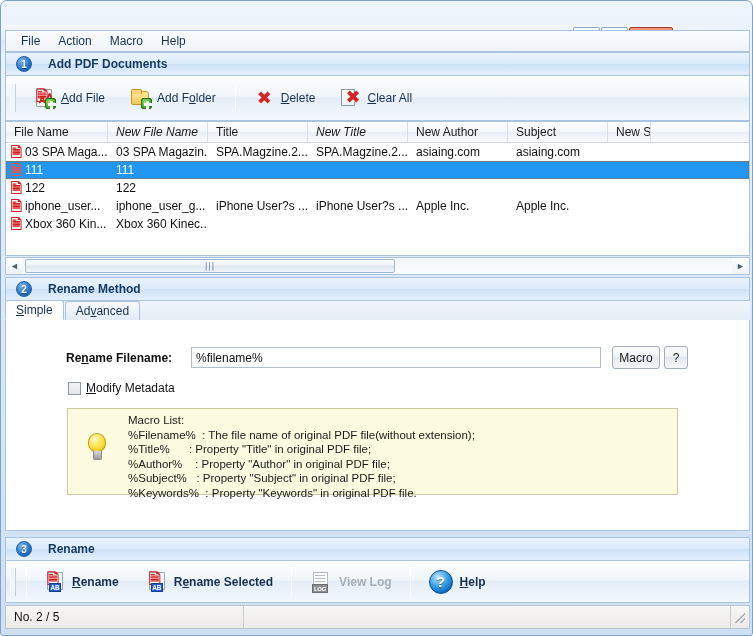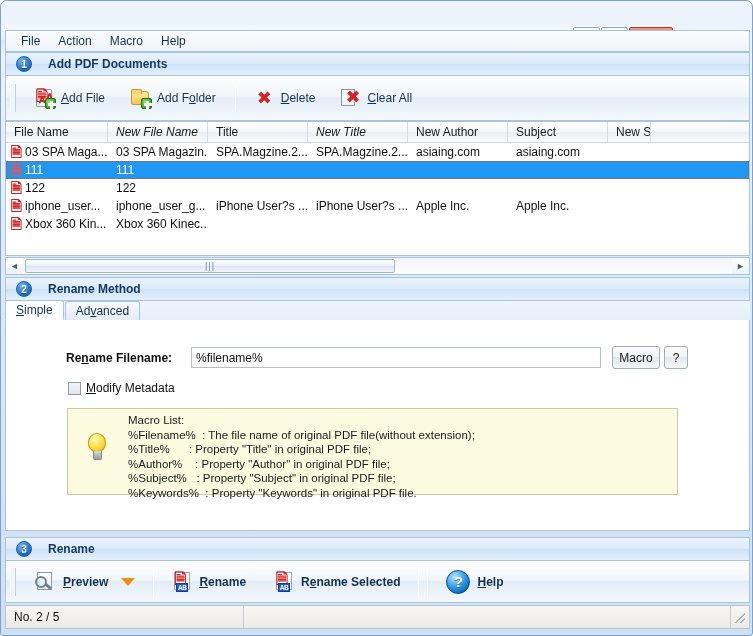--- a/index.html
+++ b/index.html
@@ -678,29 +678,20 @@
   </div>
 
   <div id="rename-head" class="section-head">
     <div class="sec-num">3</div>
     <div class="sec-title">Rename</div>
   </div>
 
   <div id="bottombar" class="toolbar">
     <div class="grip"></div>
 
-    <div class="big-btn">
-      <span class="mag">
-        <span class="sheet"></span>
-          <span class="lens"></span>
-          <span class="handle"></span>
-      </span>
-      <span><u>P</u>review</span>
-      <span class="tri-down"></span>
-    </div>
 
     <div class="bb-sep"></div>
 
     <div class="big-btn">
       <span class="pdfab">
         <span class="page"></span>
           <span class="red">🗎</span>
           <span class="abtag">AB</span>
       </span>
       <span><u>R</u>ename</span>
@@ -710,20 +701,28 @@
       <span class="pdfab">
         <span class="page"></span>
           <span class="red">🗎</span>
           <span class="abtag">AB</span>
       </span>
       <span>R<u>e</u>name Selected</span>
     </div>
 
     <div class="bb-sep"></div>
 
+    <div class="big-btn disabled">
+      <span class="logic">
+        <span class="page"></span>
+          <span class="lines"></span>
+          <span class="tag">LOG</span>
+      </span>
+      <span>View Log</span>
+    </div>
 
     <div class="bb-sep"></div>
 
     <div class="big-btn">
       <span class="helpic">?</span>
       <span><u>H</u>elp</span>
     </div>
   </div>
 
   <div id="statusbar">

